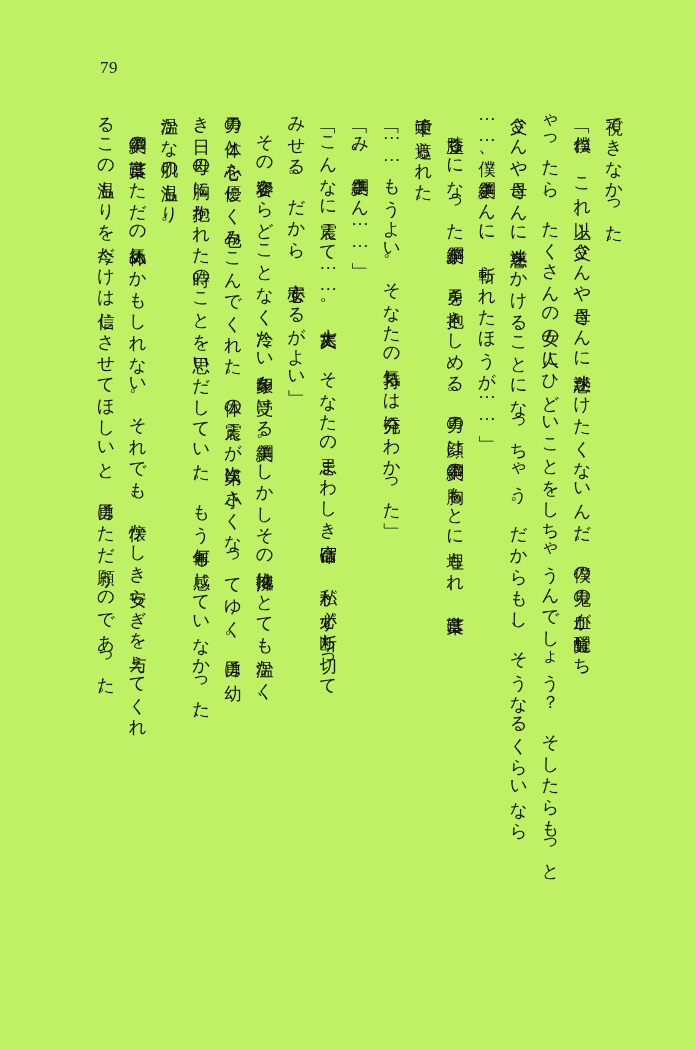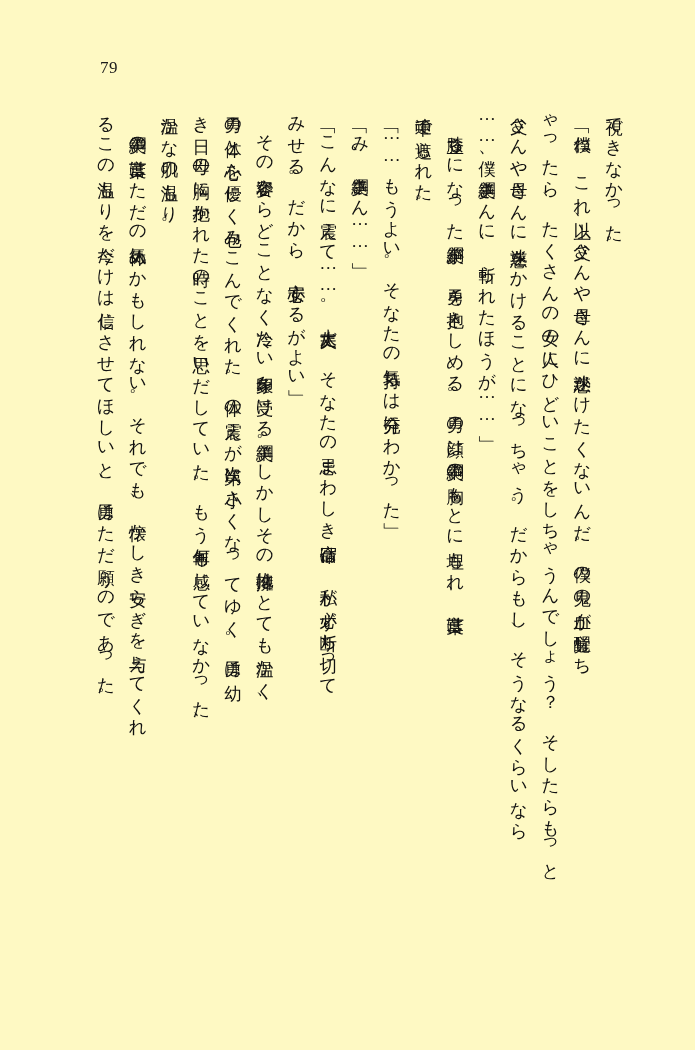--- a/index.html
+++ b/index.html
@@ -14,21 +14,21 @@
     color: #111111;
     overflow: hidden;
     position: relative;
   }
   .page {
     position: absolute;
     left: 0;
     top: 0;
     width: 695px;
     height: 1050px;
-    background: #fef9c3;
+    background: #bef264;
   }
   .page-number {
     position: absolute;
     left: 100px;
     top: 58px;
     font-size: 17px;
     letter-spacing: 0.5px;
     color: #1a1a1a;
     font-family: "Liberation Serif", "DejaVu Serif", serif;
   }

